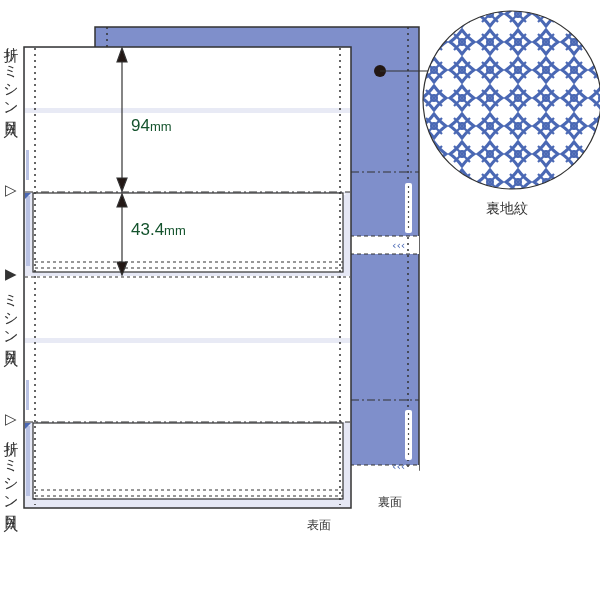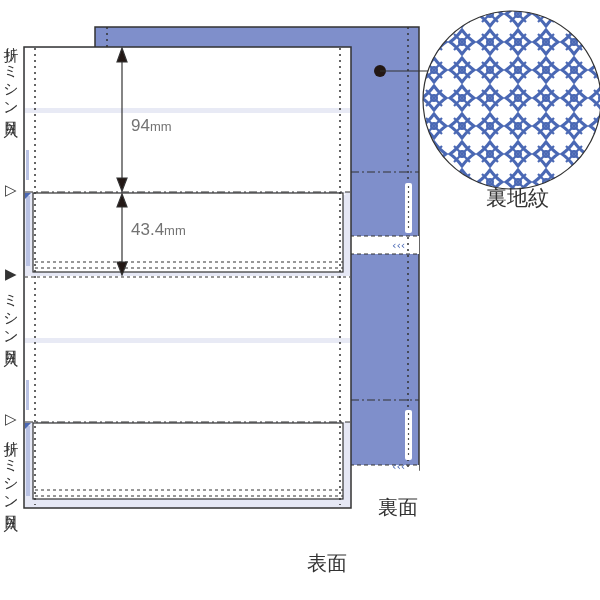--- a/index.html
+++ b/index.html
@@ -2,22 +2,22 @@
 <html><head>
 <meta charset="utf-8">
 <style>
   html, body { margin:0; padding:0; background:#fff; }
   body { width:600px; height:600px; position:relative; overflow:hidden;
          font-family:"DejaVu Sans", "Liberation Sans", sans-serif; color:#333; }
   .abs { position:absolute; }
   svg { position:absolute; left:0; top:0; }
   .vlabel { position:absolute; writing-mode:vertical-rl; font-size:15px; line-height:18px;
             color:#333; letter-spacing:1px; }
-  .lbl { position:absolute; font-size:20px; color:#333; }
-  .dim { position:absolute; font-family:"Liberation Sans", sans-serif; font-size:17px; color:#737373; }
+  .lbl { position:absolute; font-size:12px; color:#333; }
+  .dim { position:absolute; font-family:"Liberation Sans", sans-serif; font-size:17px; color:#14532d; }
   .dim .u { font-size:13px; }
 </style>
 </head>
 <body>
 
 <svg width="600" height="600" viewBox="0 0 600 600">
   <defs>
     <pattern id="knot" x="0" y="0" width="28" height="28" patternUnits="userSpaceOnUse">
       <rect width="28" height="28" fill="#ffffff"></rect>
       <g fill="none" stroke="#4a68b4" stroke-width="3">
@@ -111,22 +111,22 @@
   </g>
 </svg>
 
 <div class="dim" style="left:131px; top:116px;">
   <span>94</span><span class="u">mm</span>
 </div>
 <div class="dim" style="left:131px; top:220px;">
   <span>43.4</span><span class="u">mm</span>
 </div>
 
-<div class="lbl" style="left:486px; top:184px; font-size:21px;">裏地紋</div>
+<div class="lbl" style="left:486px; top:200px; font-size:14px;">裏地紋</div>
 <div class="lbl" style="left:378px; top:494px;">裏面</div>
-<div class="lbl" style="left:307px; top:517px;margin-top:33px;">表面</div>
+<div class="lbl" style="left:307px; top:517px;">表面</div>
 
 <div class="vlabel" style="left:2px; top:36px;">折りミシン目入り</div>
 <div class="abs" style="left:5px; top:181px; font-size:15px;">▷</div>
 <div class="abs" style="left:5px; top:265px; font-size:15px;">▶</div>
 <div class="vlabel" style="left:2px; top:284px;">ミシン目入り</div>
 <div class="abs" style="left:5px; top:410px; font-size:15px;">▷</div>
 <div class="vlabel" style="left:2px; top:430px;">折りミシン目入り</div>
 
 </body></html>

